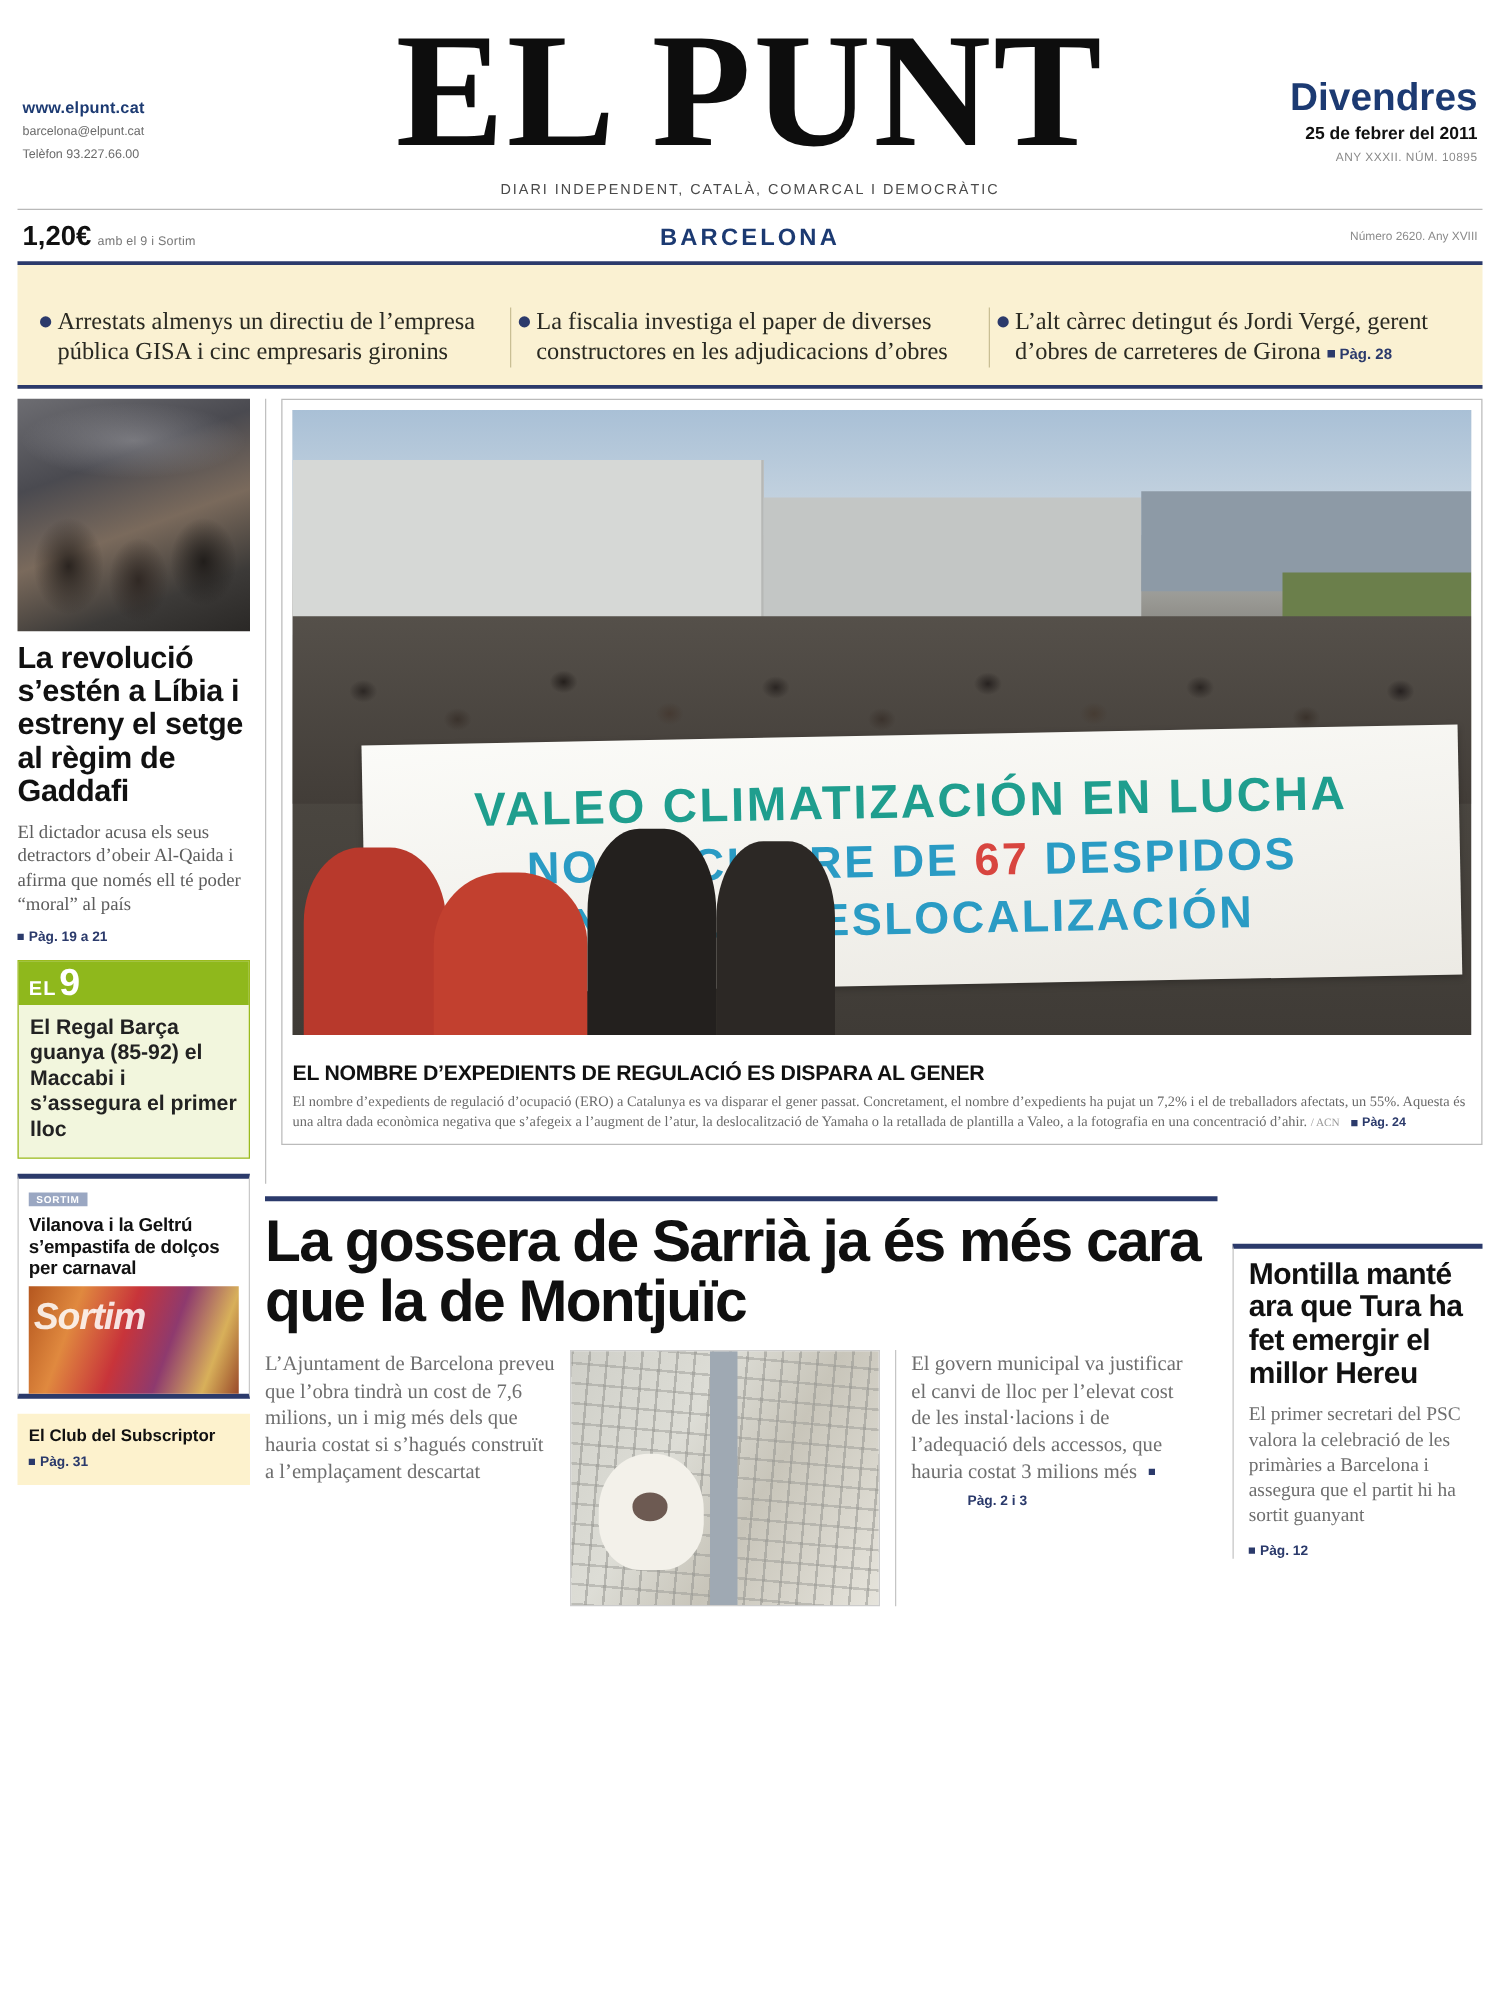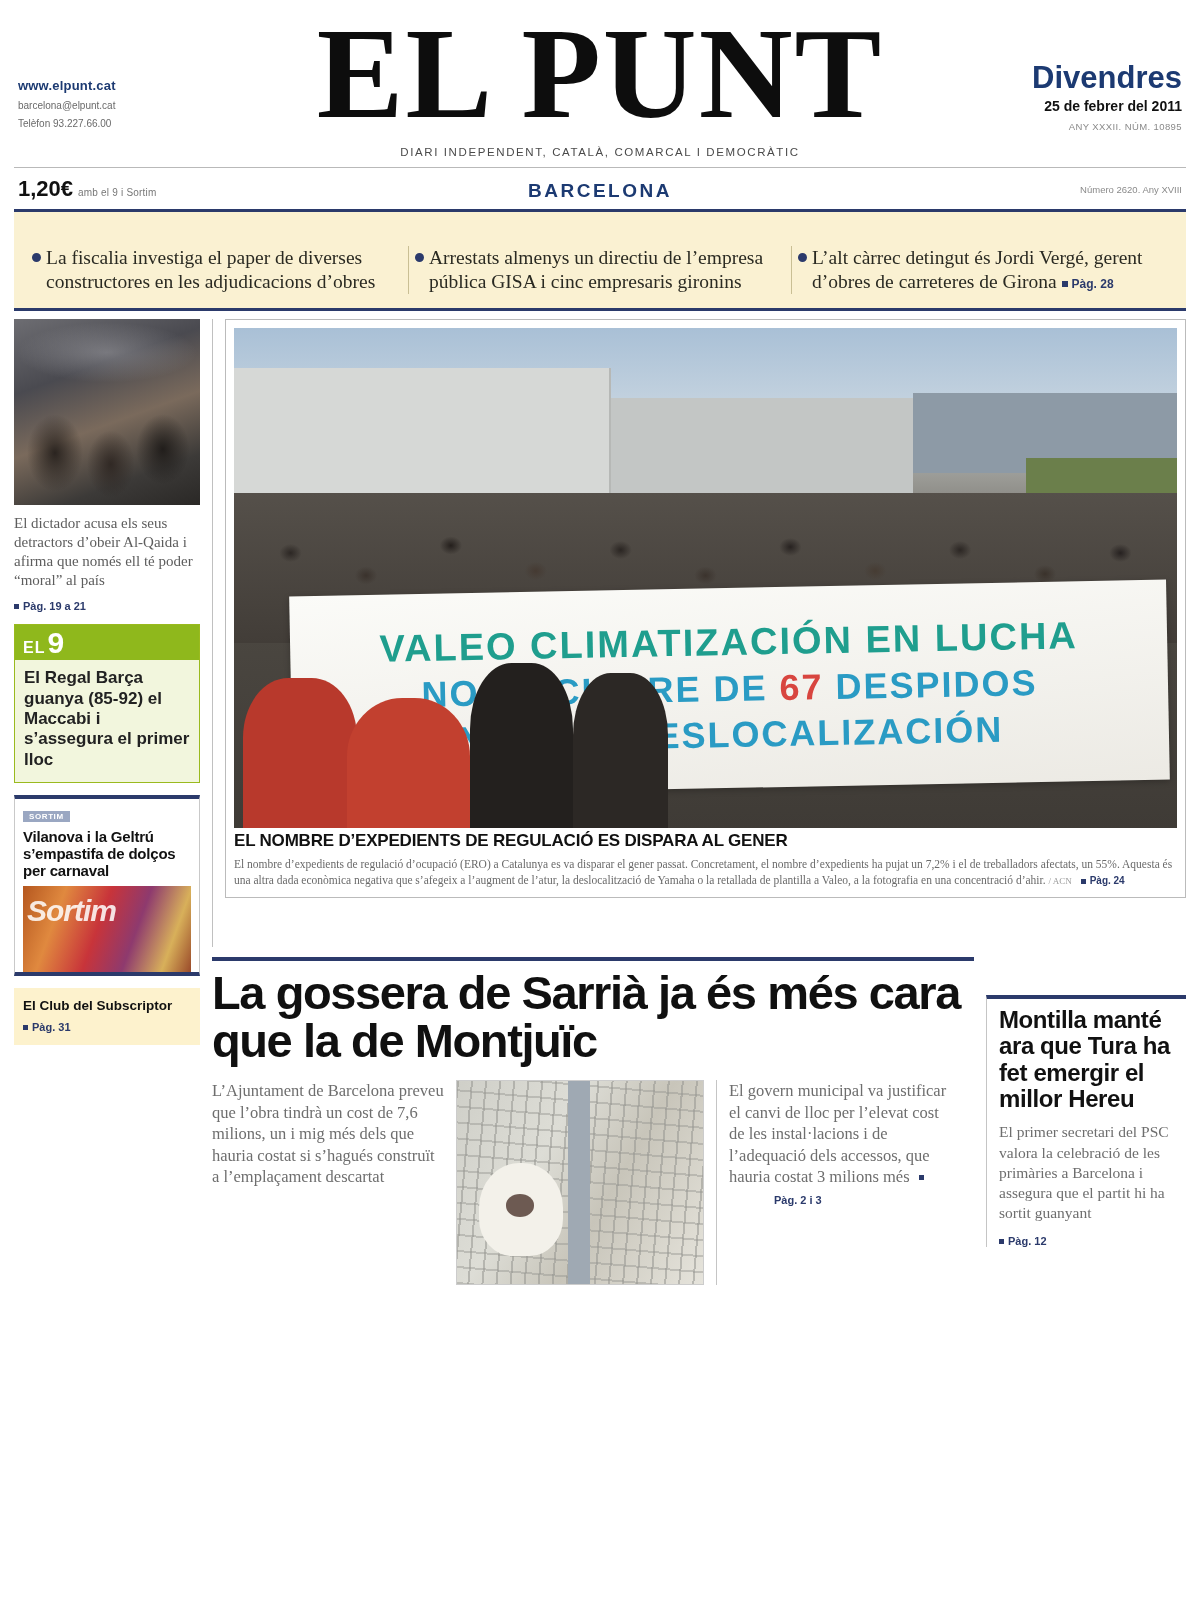--- a/index.html
+++ b/index.html
@@ -124,21 +124,21 @@
       text-align:center;letter-spacing:2px;}
   .bl1{font-size:38px;color:#1f9e8e;}
   .bl2{font-size:36px;color:#2a9bc4;margin-top:4px;}
   .bl2 .red{color:#d8453f;}
   .bl3{font-size:36px;color:#2a9bc4;margin-top:4px;}
   .mp-p1{position:absolute;left:1%;bottom:0;width:12%;height:30%;background:#b8392c;border-radius:40% 40% 0 0;}
   .mp-p2{position:absolute;left:12%;bottom:0;width:13%;height:26%;background:#c2402f;border-radius:45% 45% 0 0;}
   .mp-p3{position:absolute;left:25%;bottom:0;width:11%;height:33%;background:#23201e;border-radius:40% 40% 0 0;}
   .mp-p4{position:absolute;left:36%;bottom:0;width:10%;height:31%;background:#2c2825;border-radius:40% 40% 0 0;}
 
-  .cap-title{font-weight:bold;font-size:17px;color:#111;margin-top:3px;letter-spacing:-.2px;}
+  .cap-title{font-weight:bold;font-size:17px;color:#111;margin-top:21px;letter-spacing:-.2px;}
   .cap-body{font-family:"Liberation Serif",serif;font-size:11.5px;line-height:1.45;color:#6a6a6a;margin-top:5px;}
   .cap-body .pg{font-family:"Liberation Sans",sans-serif;font-weight:bold;color:#2b3a6b;font-size:10px;}
   .cap-body .sq{display:inline-block;width:5px;height:5px;background:#2b3a6b;margin:0 4px 0 6px;}
   .cap-body .src{color:#999;font-size:9px;}
 
   
   .bottom{ display:flex; margin-top:10px;align-items:center; }
   .bot-mid{ flex:1; border-top:4px solid #2b3a6b; padding-top:8px; margin-left:198px; }
   .bot-mid h2{font-weight:bold;font-size:47px;line-height:1.04;color:#101010;letter-spacing:-1.4px;}
   .bot-cols{display:flex;margin-top:14px;}
@@ -189,39 +189,40 @@
       <span>1,20€</span><small>amb el 9 i Sortim</small>
     </div>
     <div class="pb-city">BARCELONA</div>
     <div class="pb-num">Número 2620. Any XVIII</div>
   </div>
 
   <div class="lead">
     <div class="lead-bullets">
       <div class="lb">
         <span class="dot"></span>
-        <span>La fiscalia investiga el paper de diverses constructores en les adjudicacions d’obres</span>
+        <span>Arrestats almenys un directiu de l’empresa pública GISA i cinc empresaris gironins</span>
       </div>
       <div class="lb">
         <span class="dot"></span>
-        <span>Arrestats almenys un directiu de l’empresa pública GISA i cinc empresaris gironins</span>
+        <span>La fiscalia investiga el paper de diverses constructores en les adjudicacions d’obres</span>
       </div>
       <div class="lb">
         <span class="dot"></span>
         <span>L’alt càrrec detingut és Jordi Vergé, gerent d’obres de carreteres de Girona</span>
         <span class="pg"><span class="sq"></span><span>Pàg. 28</span></span>
       </div>
     </div>
   </div>
 
   <div class="mid">
 
     <div class="col-left">
       <div class="libya">
         <div class="libya-photo"></div>
+        <h2>La revolució s’estén a Líbia i estreny el setge al règim de Gaddafi</h2>
         <p>El dictador acusa els seus detractors d’obeir Al-Qaida i afirma que només ell té poder “moral” al país</p>
         <div class="pg"><span class="sq"></span><span>Pàg. 19 a 21</span></div>
       </div>
 
       <div class="el9box">
         <div class="el9head">
           <span class="e">EL</span><span class="n">9</span>
         </div>
         <p>El Regal Barça guanya (85-92) el Maccabi i s’assegura el primer lloc</p>
       </div>

